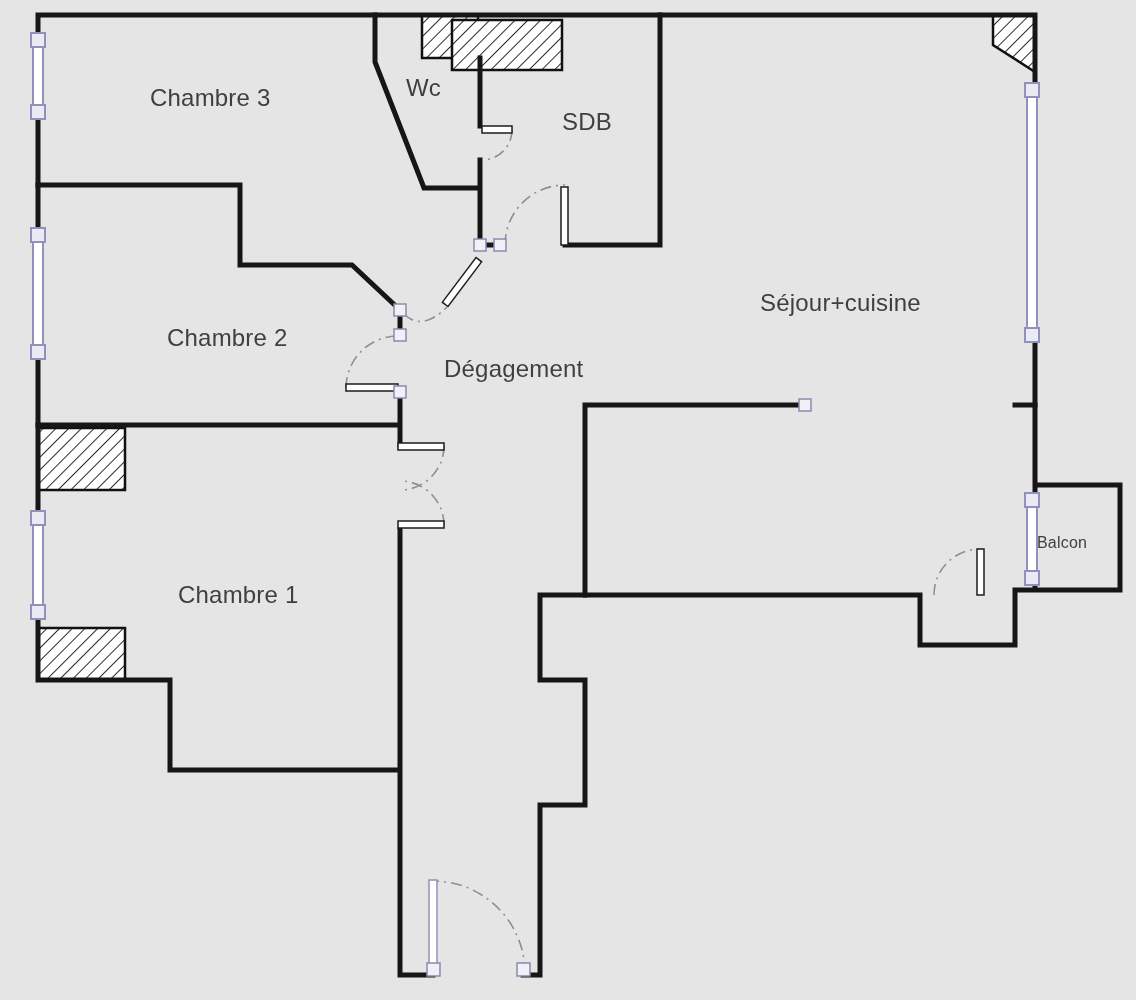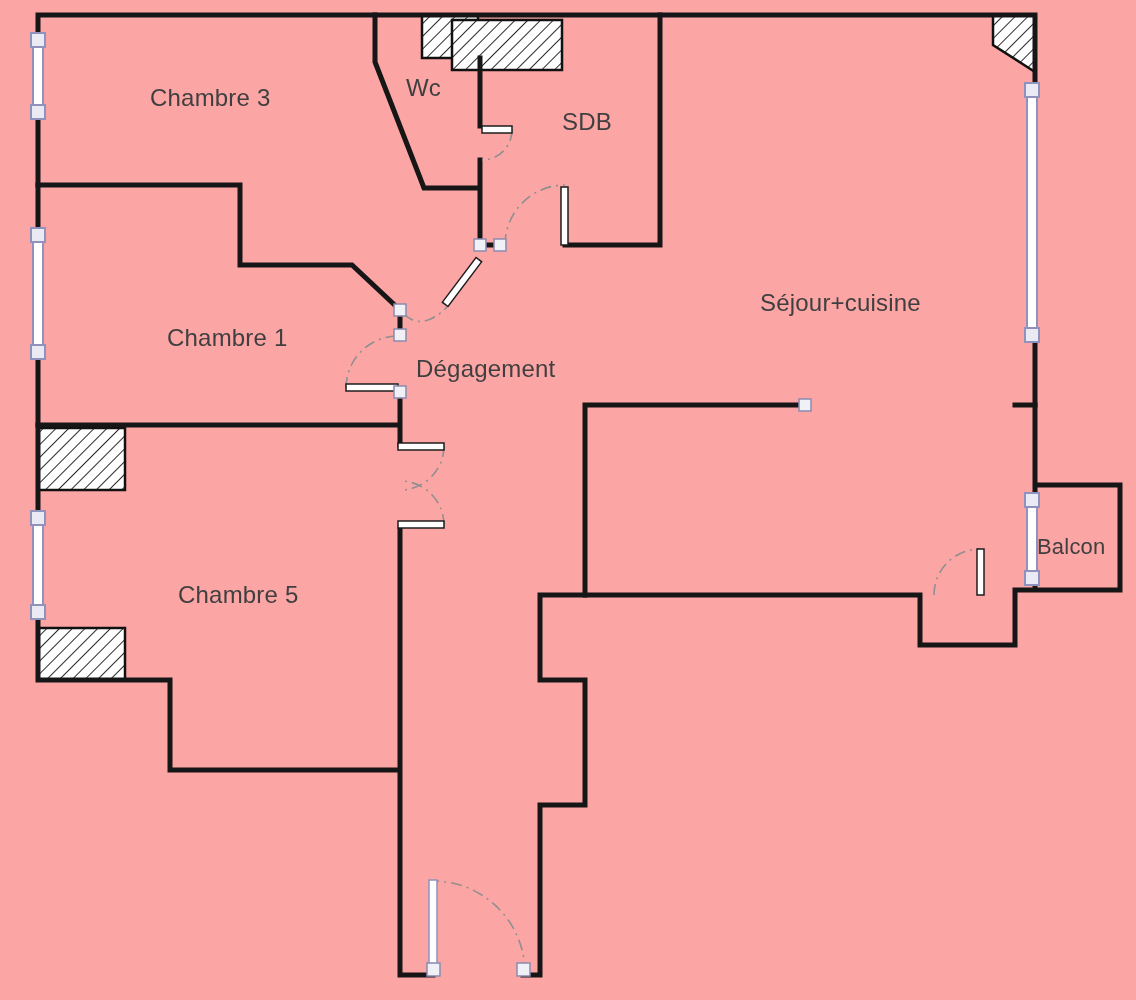--- a/index.html
+++ b/index.html
@@ -1,31 +1,31 @@
 <!DOCTYPE html>
 <html><head>
 <meta charset="utf-8">
 <style>
   html,body{margin:0;padding:0;background:#ffffff;}
   .plan{
     position:relative;
     width:1136px;height:1000px;
-    background:#fca5a5;
+    background:#e5e5e5;
     font-family:"Liberation Sans",sans-serif;
     overflow:hidden;
   }
   .plan svg{position:absolute;left:0;top:0;}
   .label{
     position:absolute;
     font-size:24px;
     color:#3f3f3f;
     white-space:nowrap;
     letter-spacing:.2px;
   }
-  .label.small{font-size:22px;}
+  .label.small{font-size:16px;}
 </style>
 </head>
 <body>
 
 <div class="plan">
 
   <svg width="1136" height="1000" viewBox="0 0 1136 1000">
     <defs>
       <pattern id="hatch" width="9" height="9" patternUnits="userSpaceOnUse" patternTransform="rotate(45)">
         <rect width="9" height="9" fill="#ffffff"></rect>
@@ -123,18 +123,18 @@
       <rect x="799" y="399" width="12" height="12"></rect>
       <rect x="427" y="963" width="13" height="13"></rect>
       <rect x="517" y="963" width="13" height="13"></rect>
     </g>
   </svg>
 
   <div class="label" style="left:150px;top:84px">Chambre 3</div>
   <div class="label" style="left:406px;top:74px">Wc</div>
   <div class="label" style="left:562px;top:108px">SDB</div>
   <div class="label" style="left:760px;top:289px">Séjour+cuisine</div>
-  <div class="label" style="left:167px;top:324px">Chambre 1</div>
-  <div class="label" style="left:416px;top:355px">Dégagement</div>
-  <div class="label" style="left:178px;top:581px">Chambre 5</div>
+  <div class="label" style="left:167px;top:324px">Chambre 2</div>
+  <div class="label" style="left:444px;top:355px">Dégagement</div>
+  <div class="label" style="left:178px;top:581px">Chambre 1</div>
   <div class="label small" style="left:1037px;top:534px">Balcon</div>
 
 </div>
 
 </body></html>

